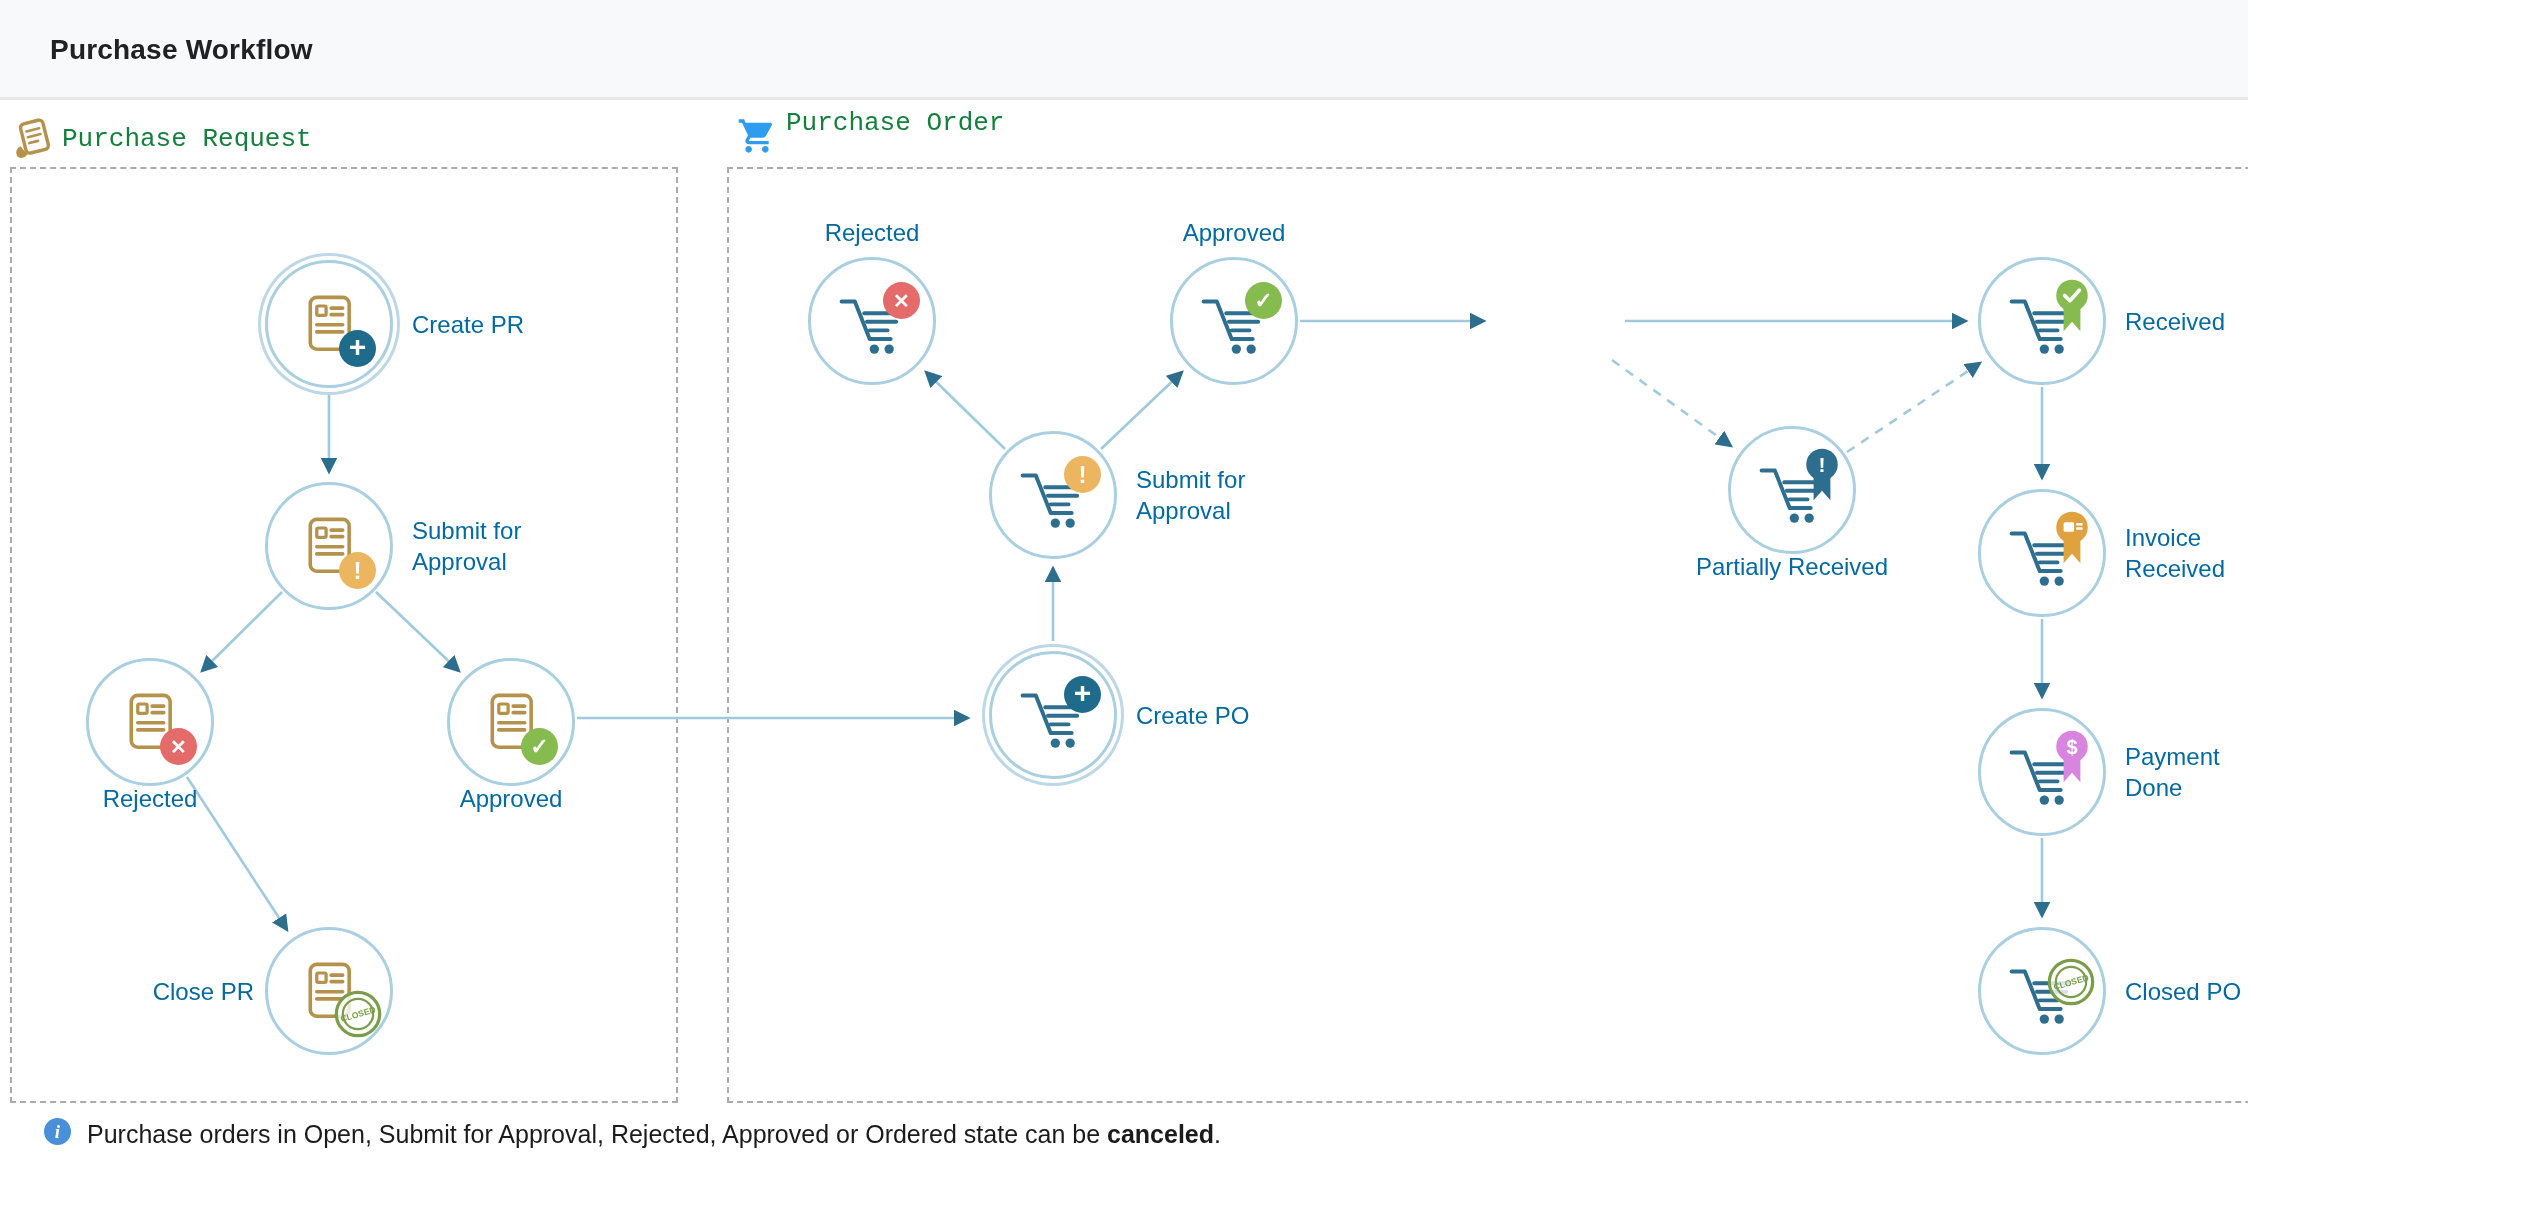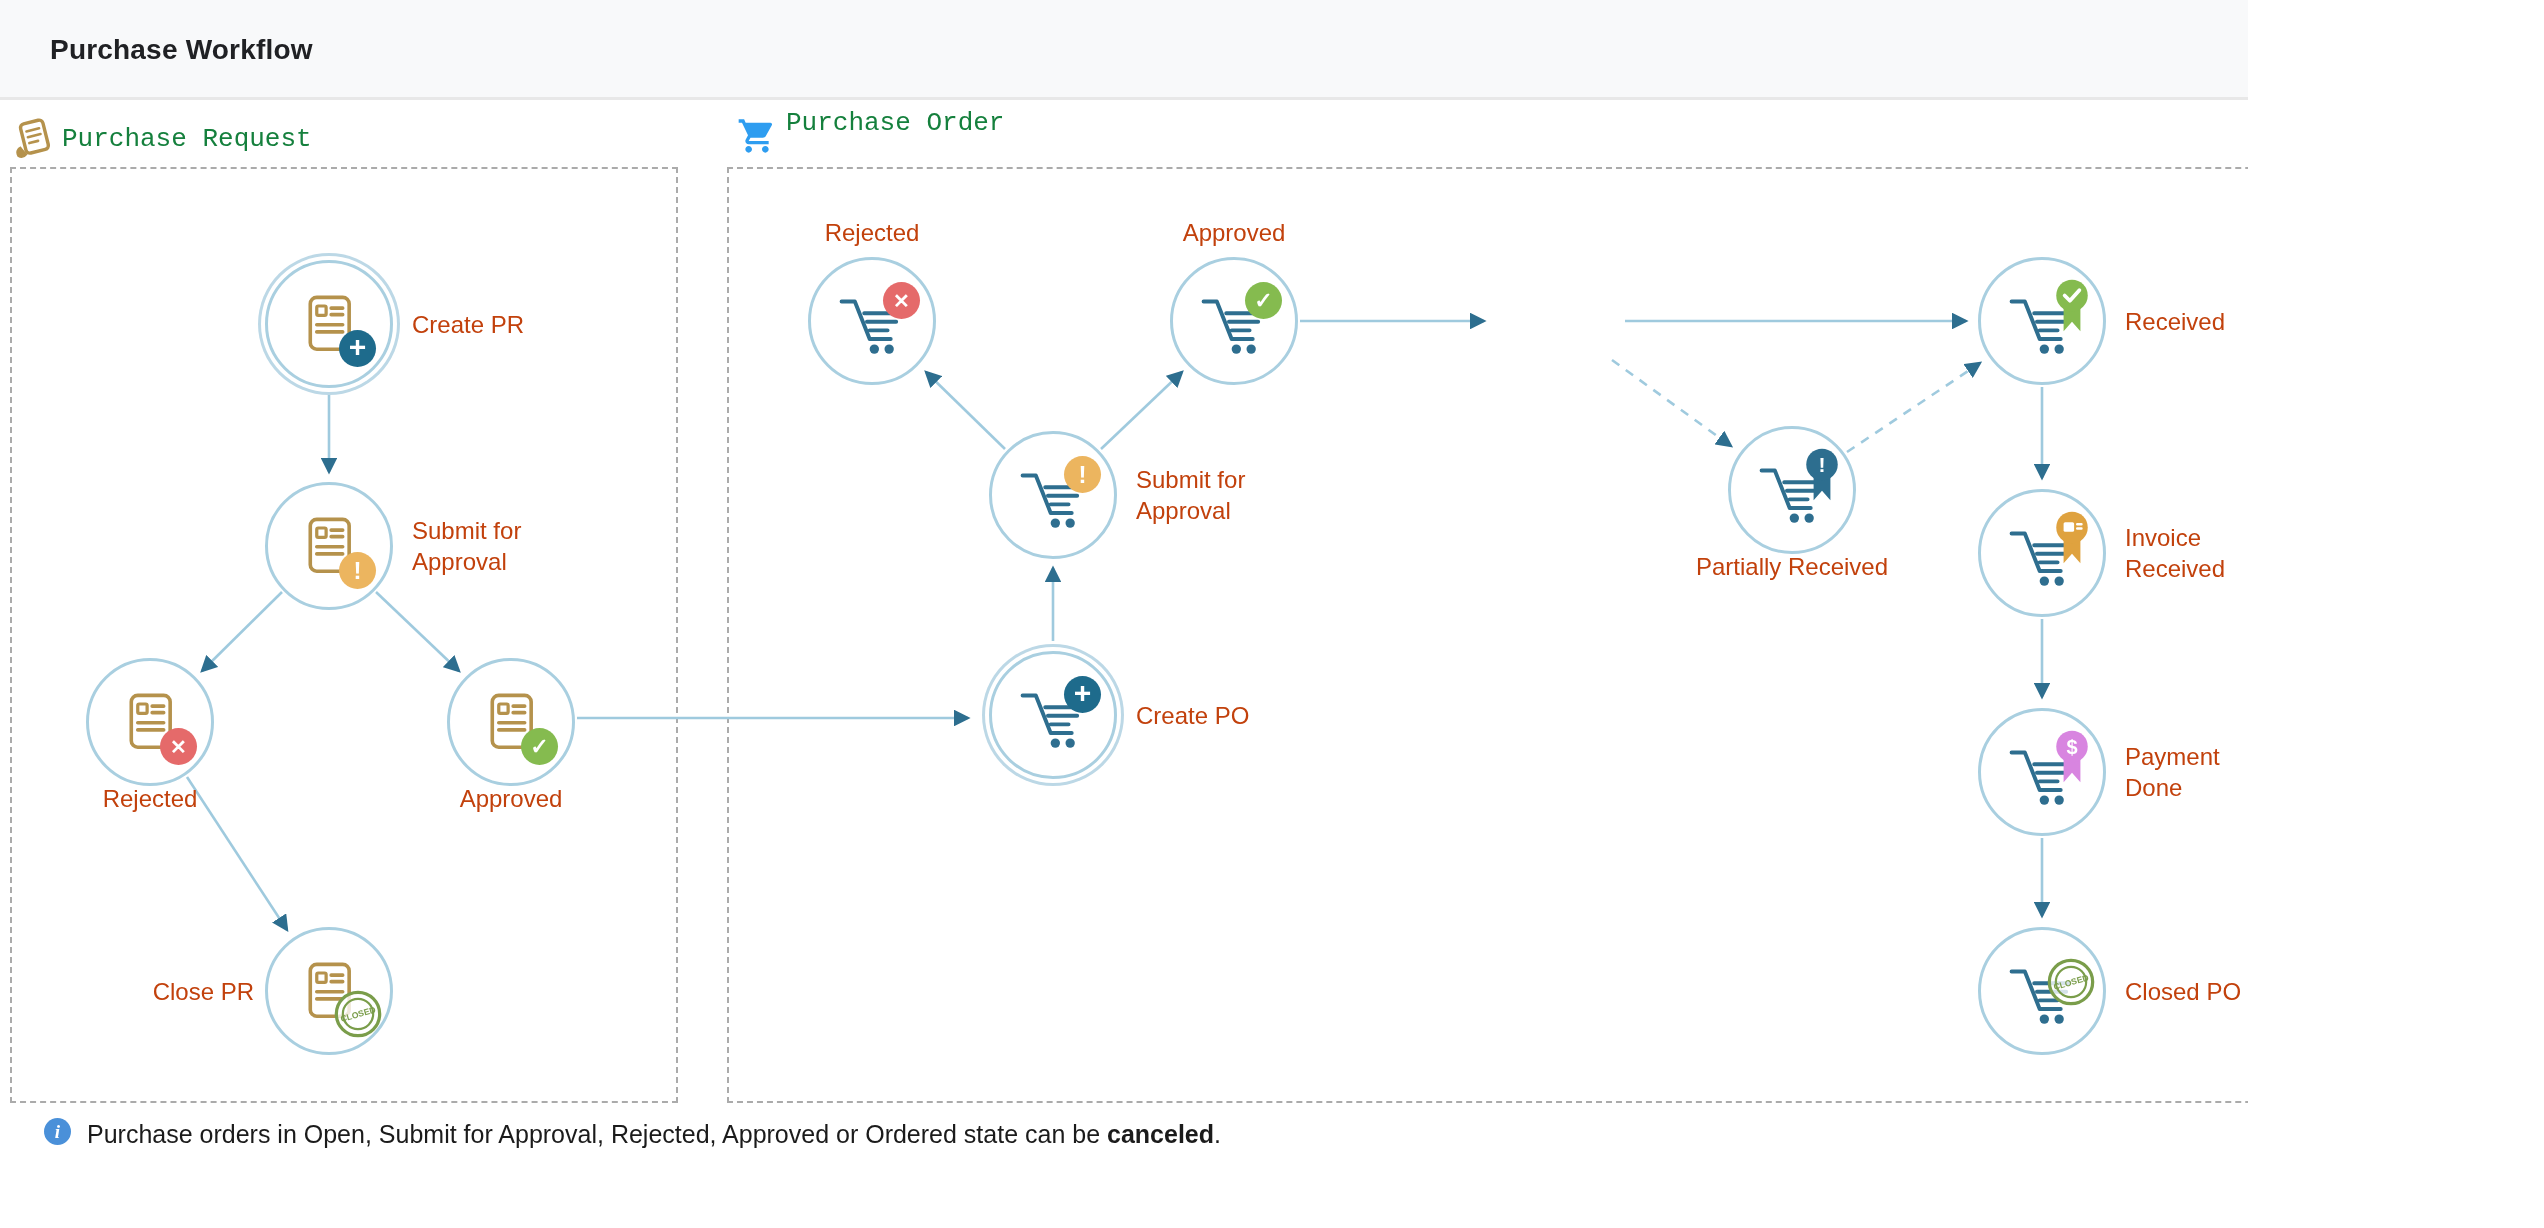--- a/index.html
+++ b/index.html
@@ -27,21 +27,21 @@
   .edges { position:absolute; left:0; top:0; z-index:1; }
   .edge  { stroke:#9fcade; stroke-width:2.6px; fill:none; }
   .edge.dashed { stroke-dasharray:9 8; }
 
   
   .node { position:absolute; width:128px; height:128px; border-radius:50%;
           background:#fff; border:3px solid #a9cfe0; z-index:2;
           display:flex; align-items:center; justify-content:center; }
   .node.highlight { box-shadow:0 0 0 4px #fff, 0 0 0 7px #bcd8e6; }
 
-  .nlabel { position:absolute; font-size:24px; line-height:31px; color:#c2410c; white-space:nowrap; }
+  .nlabel { position:absolute; font-size:24px; line-height:31px; color:#0369a1; white-space:nowrap; }
   .nlabel.right  { left:100%; margin-left:22px; top:50%; transform:translateY(-50%); }
   .nlabel.right.far { }
   .nlabel.right.wrap { white-space:normal; width:145px; }
   .nlabel.right.wrap-sm { white-space:normal; width:112px; }
   .nlabel.left   { right:100%; margin-right:14px; top:50%; transform:translateY(-50%); text-align:left; }
   .nlabel.below  { top:100%; left:50%; transform:translateX(-50%); text-align:center; }
   .nlabel.above  { bottom:100%; margin-bottom:12px; left:50%; transform:translateX(-50%); text-align:center; }
 
   
   .badge { position:absolute; width:37px; height:37px; border-radius:50%;

